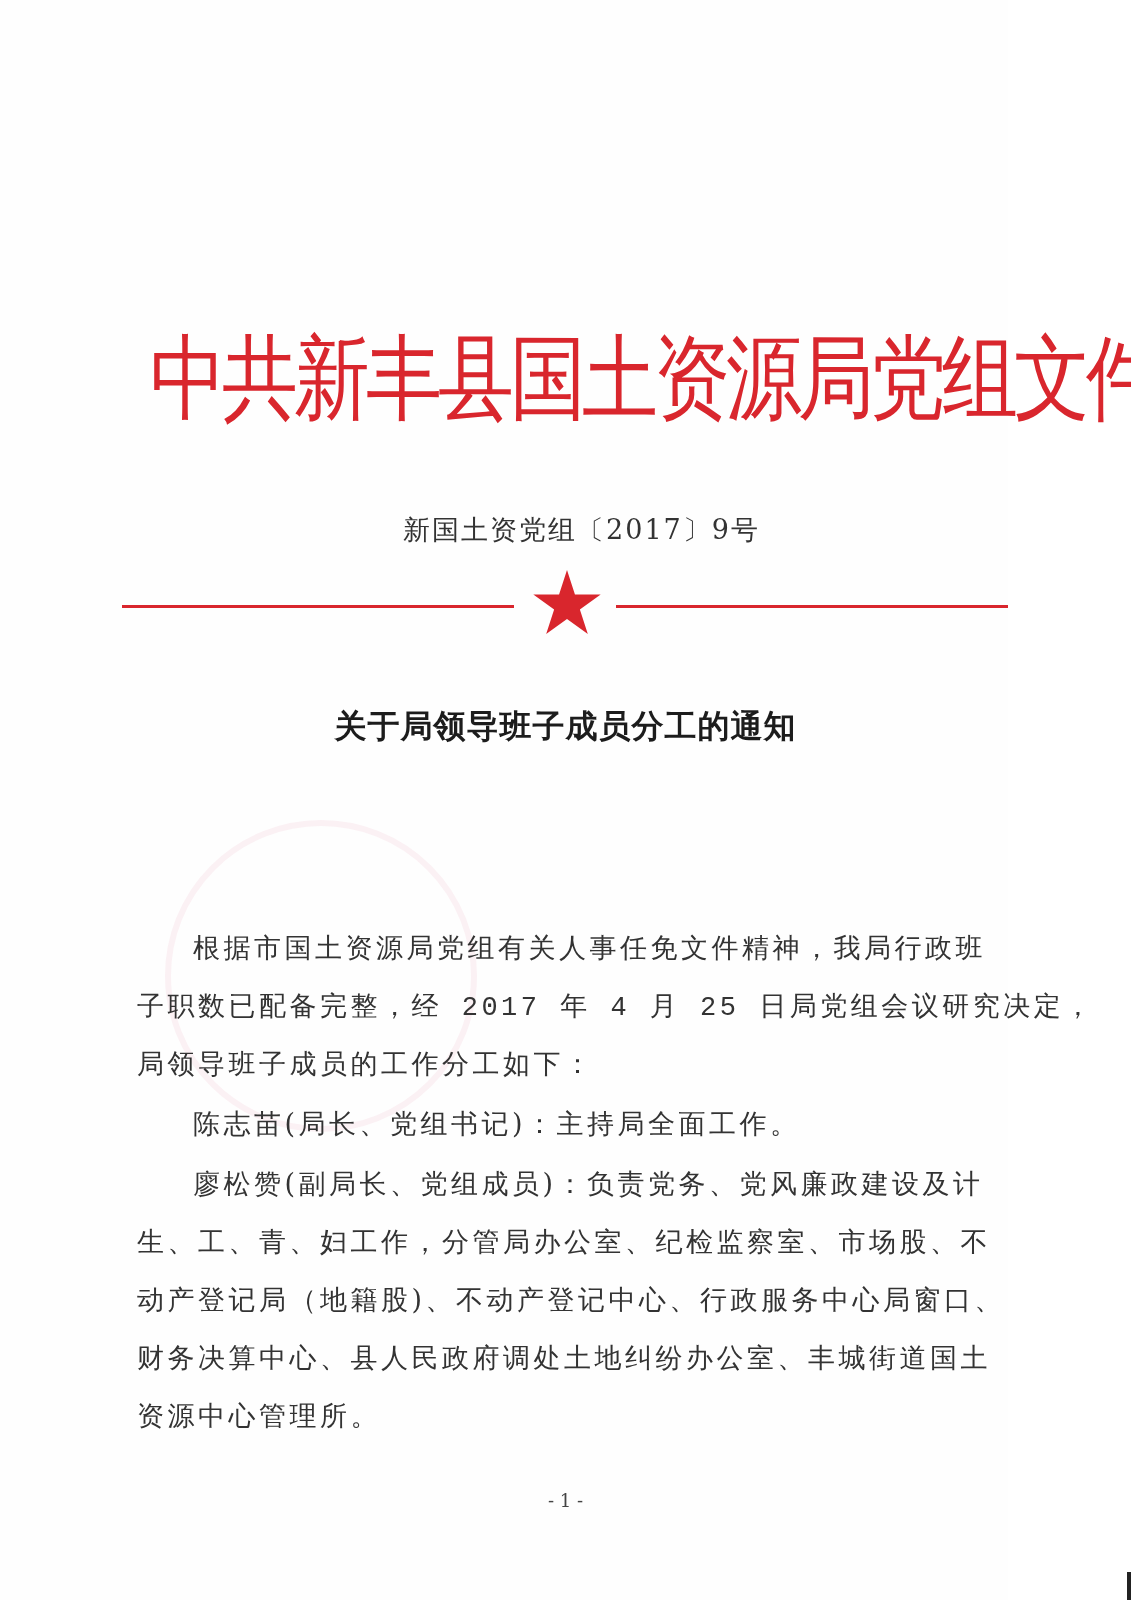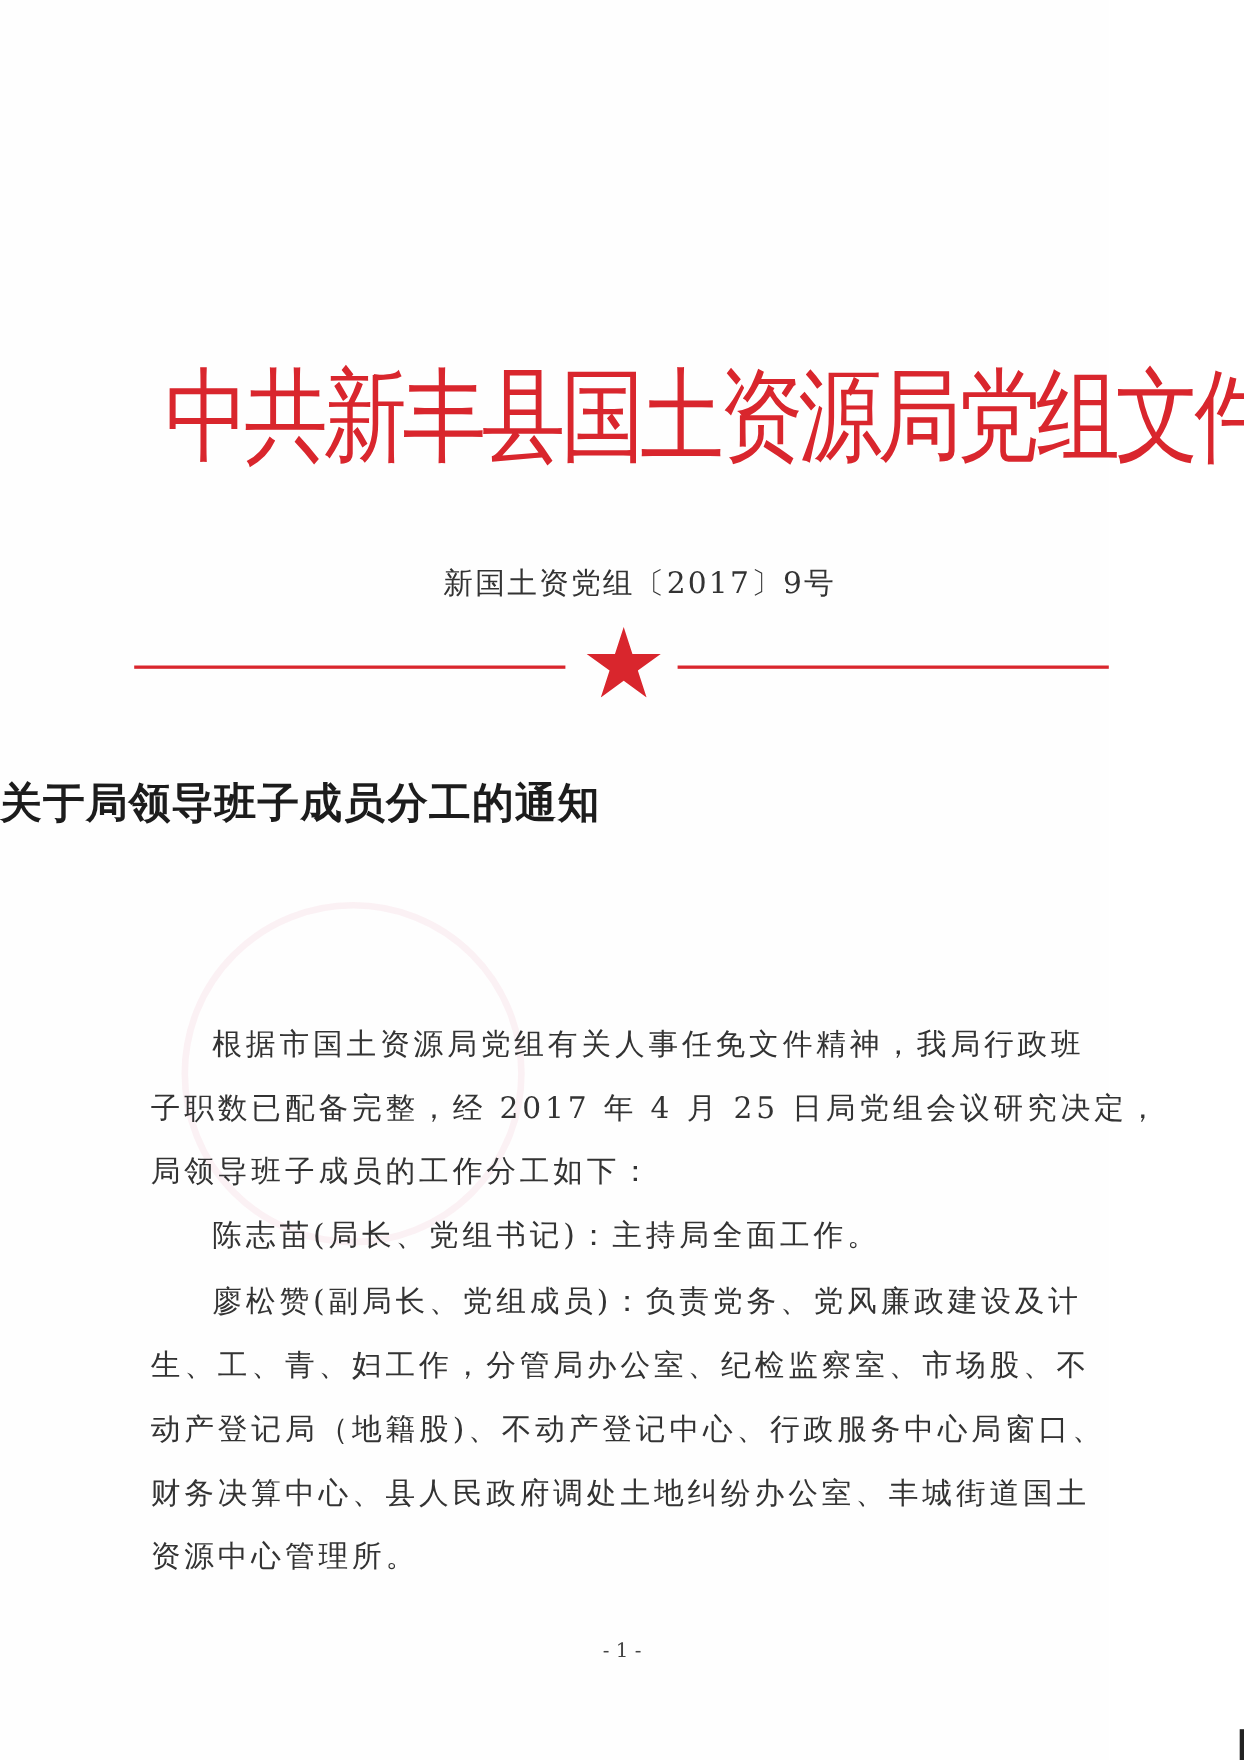--- a/index.html
+++ b/index.html
@@ -25,22 +25,22 @@
     }
     .doc-number {
       position: absolute; left: 16px; top: 512px; width: 1131px;
       text-align: center; font-size: 27px; color: #333; letter-spacing: 2px;
     }
     .rule { position: absolute; top: 605px; height: 3px; background: #d9262d; }
     .rule.left { left: 122px; width: 392px; }
     .rule.right { left: 616px; width: 392px; }
     .star { position: absolute; left: 533px; top: 570px; width: 68px; height: 64px; }
     .notice-title {
-      position: absolute; left: 0; top: 705px; width: 1131px; text-align: left;
-      font-size: 38px; font-weight: bold; color: #1c1c1c; letter-spacing: 1px;
+      position: absolute; left: 0; top: 705px; width: 1131px; text-align: center;
+      font-size: 32px; font-weight: bold; color: #1c1c1c; letter-spacing: 1px;
     }
     .body-text { position: absolute; left: 137px; width: 845px; font-size: 27px; color: #333; }
     .line { height: 58px; line-height: 58px; white-space: nowrap; letter-spacing: 3.5px; }
     .indent { padding-left: 56px; }
     .seal {
       position: absolute; left: 165px; top: 820px; width: 300px; height: 300px;
       border-radius: 50%; border: 6px solid rgba(230,150,170,0.12);
     }
     .page-num { position: absolute; left: 0; top: 1490px; width: 1131px; text-align: center; font-size: 18px; color: #444; }
     .edge-mark { position: absolute; left: 1127px; top: 1572px; width: 4px; height: 28px; background: #222; }
@@ -57,21 +57,21 @@
 
   <div class="rule left"></div>
   <svg class="star" viewBox="0 0 100 95">
     <polygon points="50,0 61.8,36.3 100,36.3 69.1,58.8 80.9,95 50,72.6 19.1,95 30.9,58.8 0,36.3 38.2,36.3" fill="#d9262d"></polygon>
   </svg>
   <div class="rule right"></div>
 
   <div class="notice-title">关于局领导班子成员分工的通知</div>
 
 
-  <div class="body-text" style="top:921px;">
+  <div class="body-text" style="top:921px;font-family:Liberation Mono, monospace;">
     <div class="line indent">根据市国土资源局党组有关人事任免文件精神，我局行政班</div>
     <div class="line">子职数已配备完整，经 2017 年 4 月 25 日局党组会议研究决定，</div>
     <div class="line">局领导班子成员的工作分工如下：</div>
   </div>
 
   <div class="body-text" style="top:1155px;">
     <div class="line indent">廖松赞(副局长、党组成员)：负责党务、党风廉政建设及计</div>
     <div class="line">生、工、青、妇工作，分管局办公室、纪检监察室、市场股、不</div>
     <div class="line">动产登记局（地籍股)、不动产登记中心、行政服务中心局窗口、</div>
     <div class="line">财务决算中心、县人民政府调处土地纠纷办公室、丰城街道国土</div>

